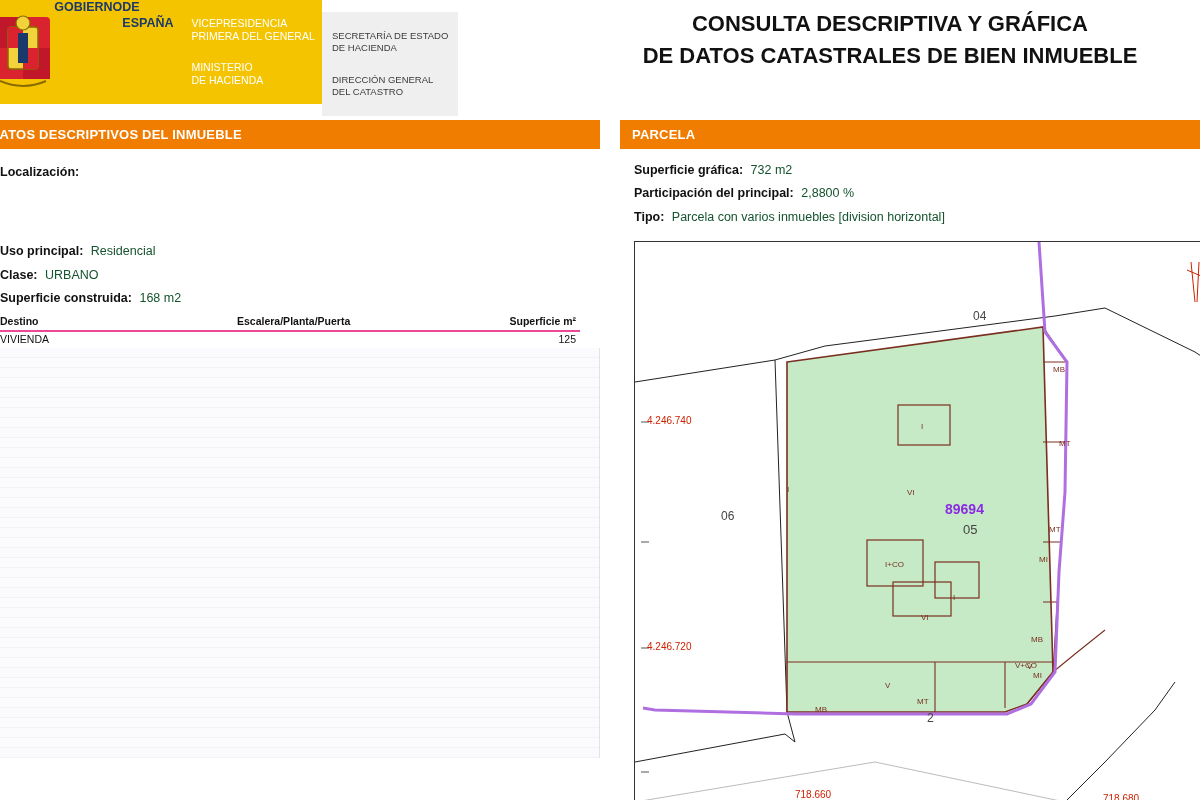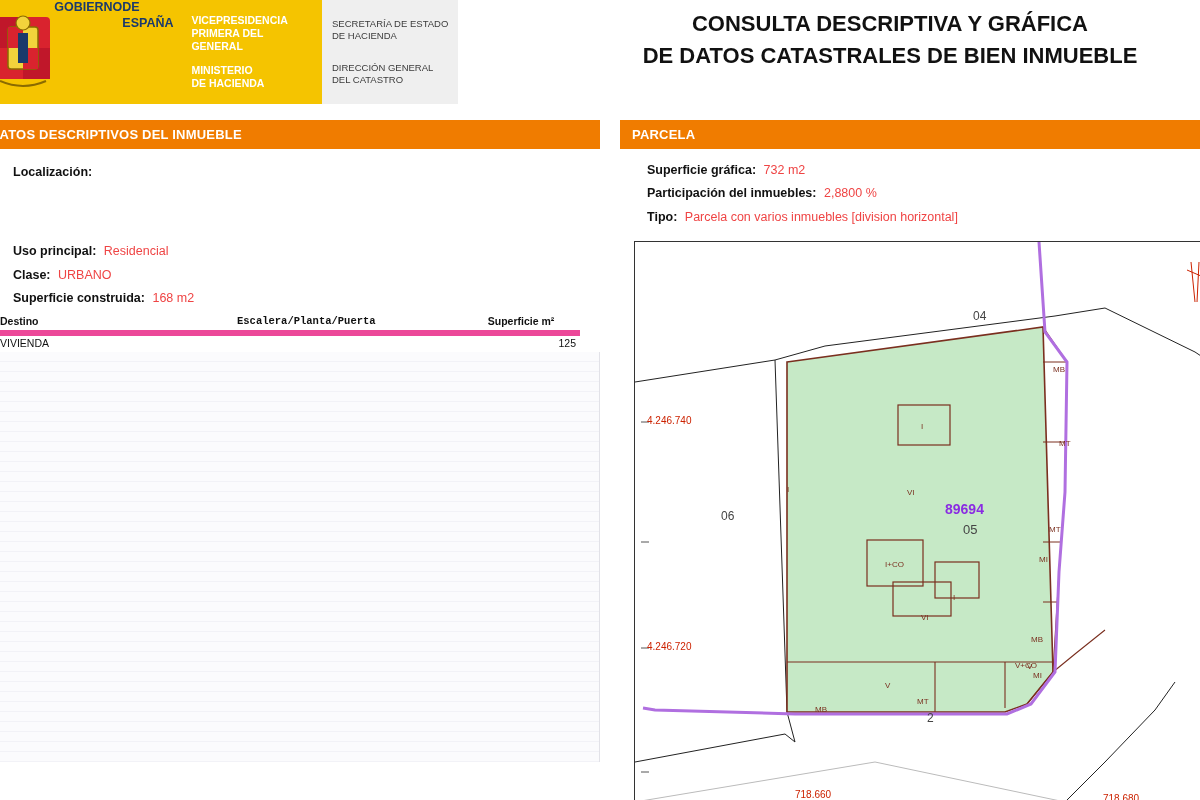--- a/index.html
+++ b/index.html
@@ -53,25 +53,25 @@
     width: 160px;
     display: flex;
     flex-direction: column;
     justify-content: space-around;
     padding: 8px 6px 8px 10px;
     box-sizing: border-box;
     font-size: 10.5px;
     color: #ffffff;
     line-height: 1.22;
   }
-  .dept-col .dept-item { font-weight: bold; }
+  .dept-col .dept-item { font-weight: normal; }
   .white-col {
     position: absolute;
     left: 322px;
-    top: 0;
+    top: 12px;
     width: 136px;
     height: 104px;
     background: #efefef;
     display: flex;
     flex-direction: column;
     justify-content: space-around;
     padding: 8px 8px 8px 10px;
     box-sizing: border-box;
     font-size: 9.5px;
     color: #3b3b3b;
@@ -115,46 +115,46 @@
   }
 
   .left-body {
     padding: 14px 0 0 0;
     font-size: 12.5px;
   }
   .field {
     margin: 0 0 4px 22px;
     line-height: 1.55;
   }
-  .field .lbl { font-weight: bold; color: #111; padding-left: 13px; }
-  .field .val { color: #ef4444; margin-left: 4px; }
+  .field .lbl { font-weight: bold; color: #111; }
+  .field .val { color: #14532d; margin-left: 4px; }
   .gap { height: 56px; }
 
   .subhead {
     margin: 14px 0 2px 22px;
     font-weight: bold;
     font-size: 12.5px;
     color: #111;
   }
 
   table.constr {
     width: 580px;
     margin-left: 22px;
     border-collapse: collapse;
     font-size: 10.5px;
   }
   table.constr th {
     text-align: left;
     font-weight: bold;
-    border-bottom: 6px solid #ec4899;
+    border-bottom: 2px solid #ec4899;
     padding: 2px 4px 3px 0;
     color: #111;
   }
-  table.constr th.c2 { text-align: left; width: 225px; font-family: Liberation Mono, monospace; }
-  table.constr th.c3 { text-align: center; width: 110px; }
+  table.constr th.c2 { text-align: left; width: 225px; }
+  table.constr th.c3 { text-align: right; width: 110px; }
   table.constr td {
     padding: 1px 4px 1px 0;
     color: #111;
   }
   table.constr td.c3 { text-align: right; }
 
   .striped {
     margin-left: 0;
     margin-top: 2px;
     height: 410px;
@@ -286,21 +286,21 @@
 
 <div class="col-right">
   <div class="bar">PARCELA</div>
 
   <div class="right-body">
     <div class="field">
       <span class="lbl">Superficie gráfica:</span>
       <span class="val">732 m2</span>
     </div>
     <div class="field">
-      <span class="lbl">Participación del inmuebles:</span>
+      <span class="lbl">Participación del principal:</span>
       <span class="val">2,8800 %</span>
     </div>
     <div class="field">
       <span class="lbl">Tipo:</span>
       <span class="val">Parcela con varios inmuebles [division horizontal]</span>
     </div>
 
     <div class="map-frame">
       <svg width="582" height="590" viewBox="0 0 582 590" aria-hidden="true">
         <rect x="0" y="0" width="582" height="590" fill="#ffffff"></rect>

